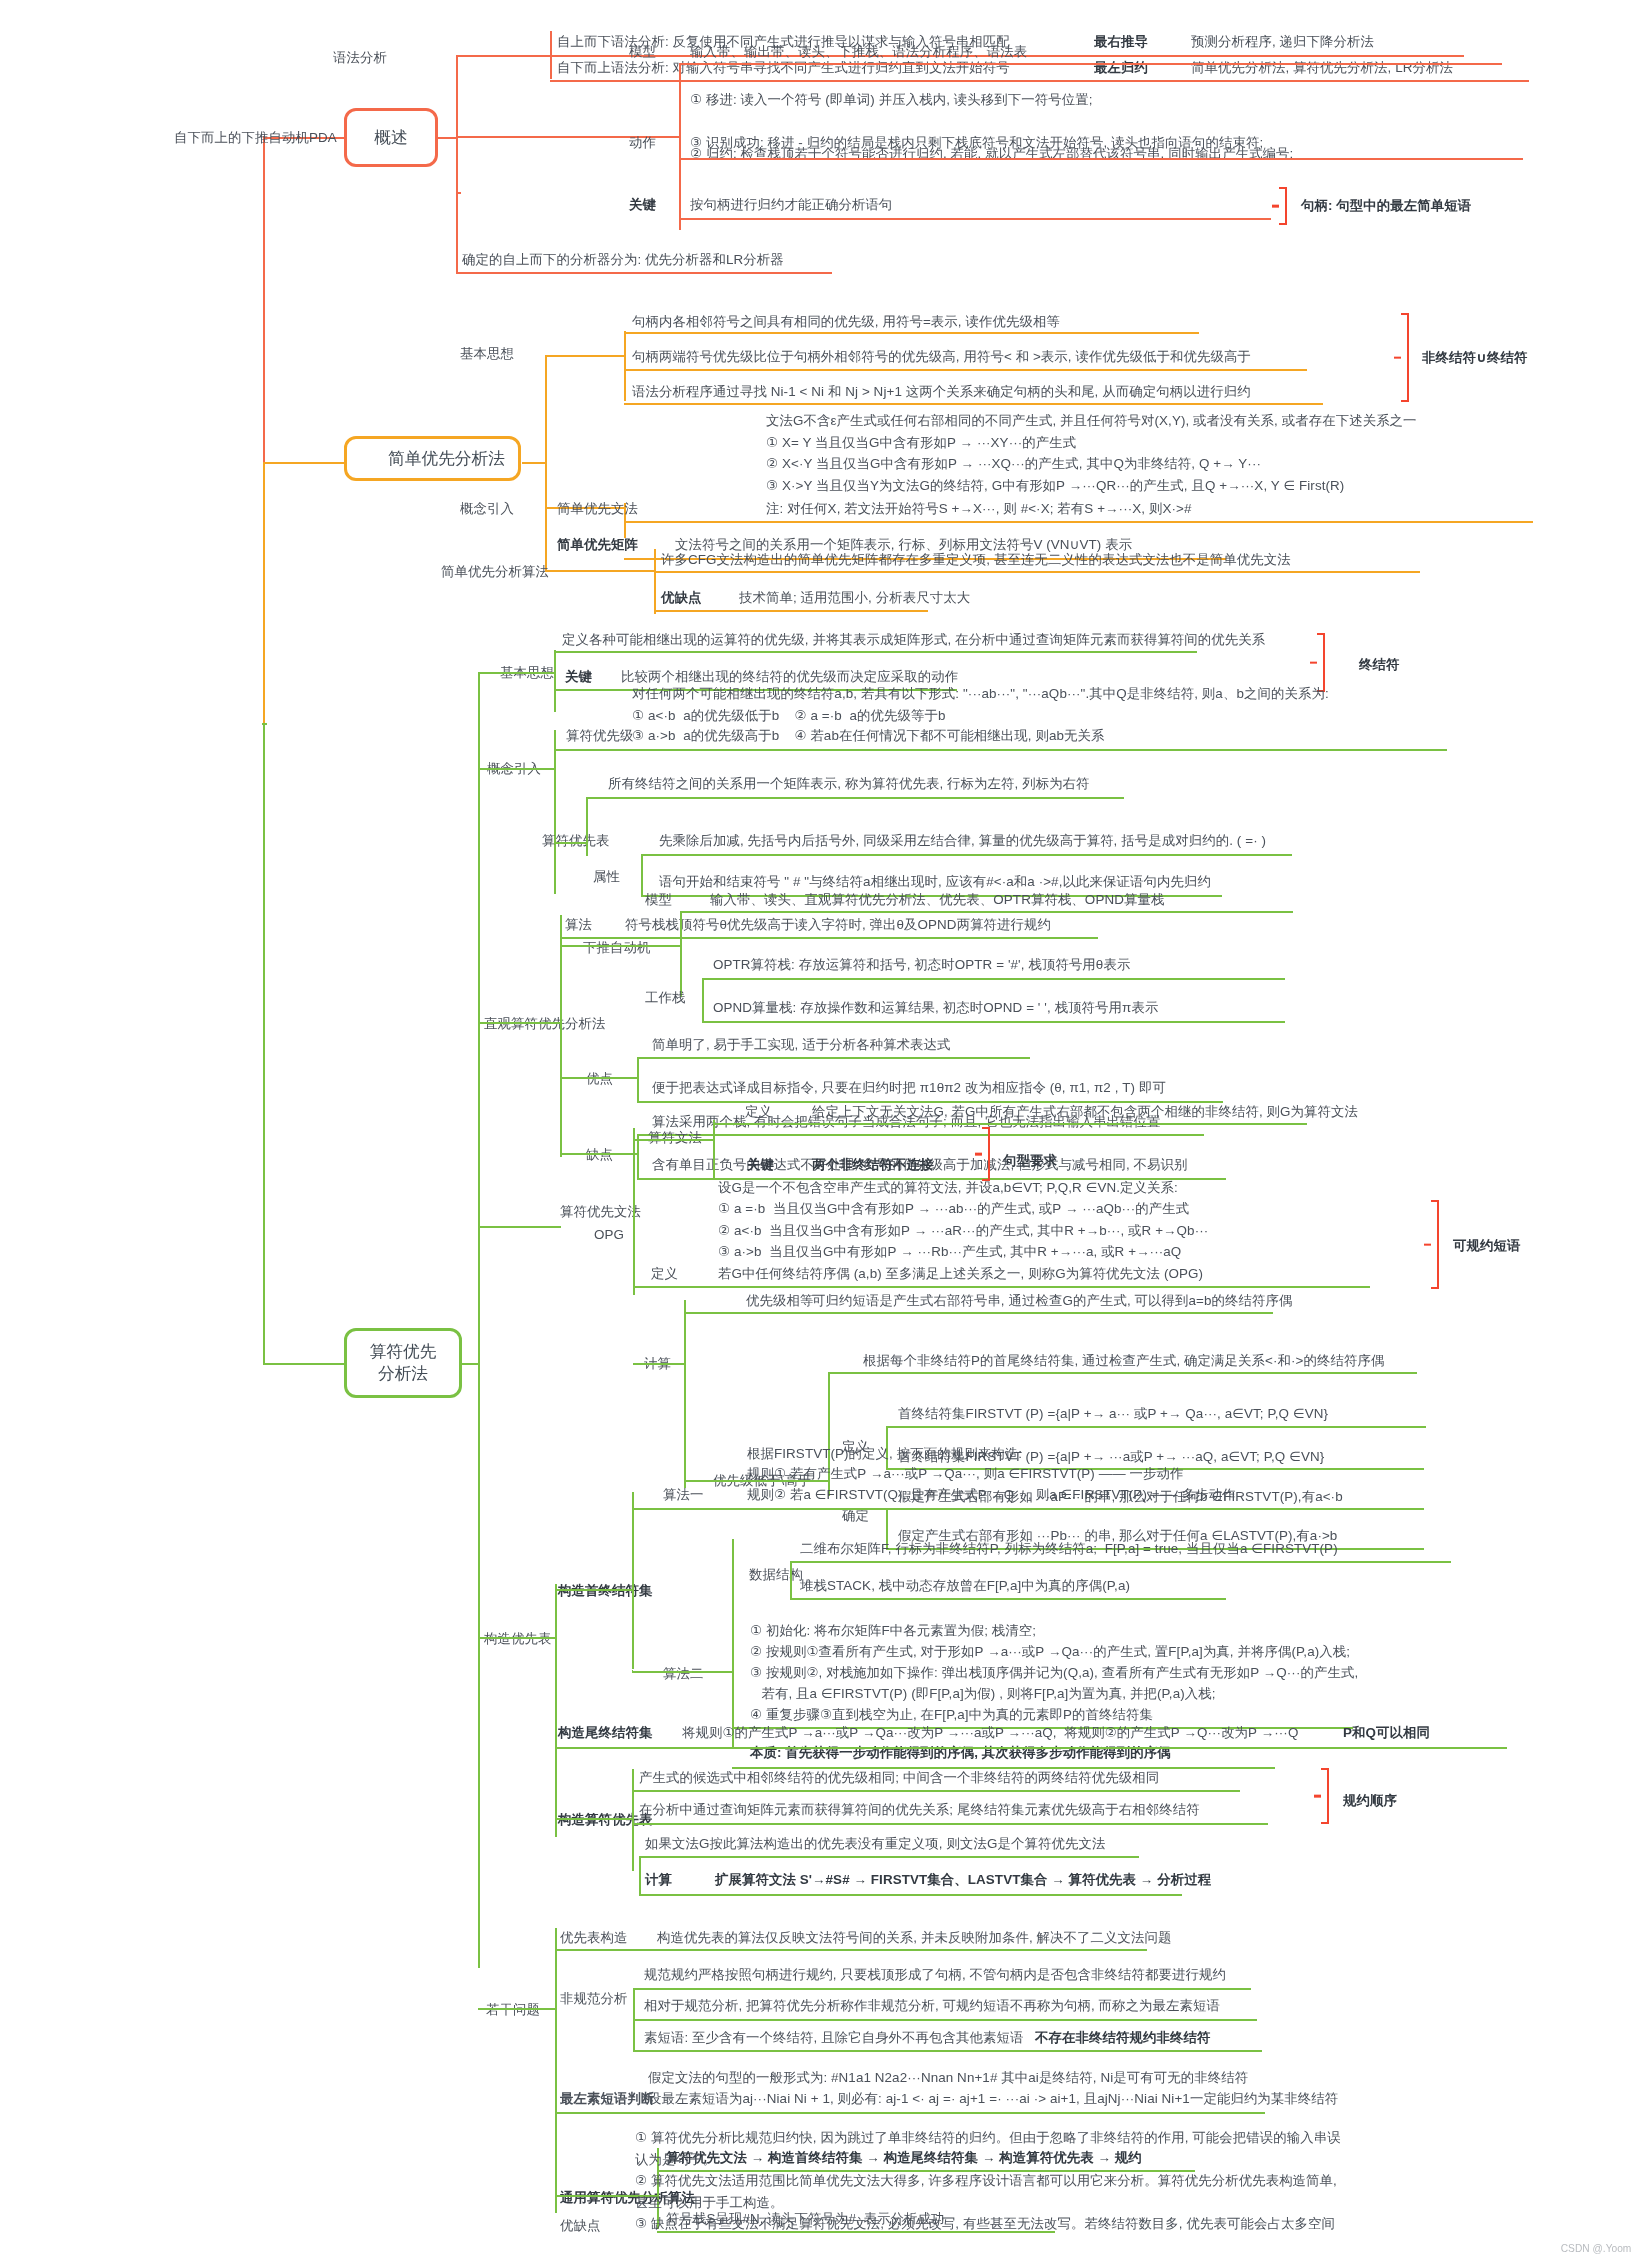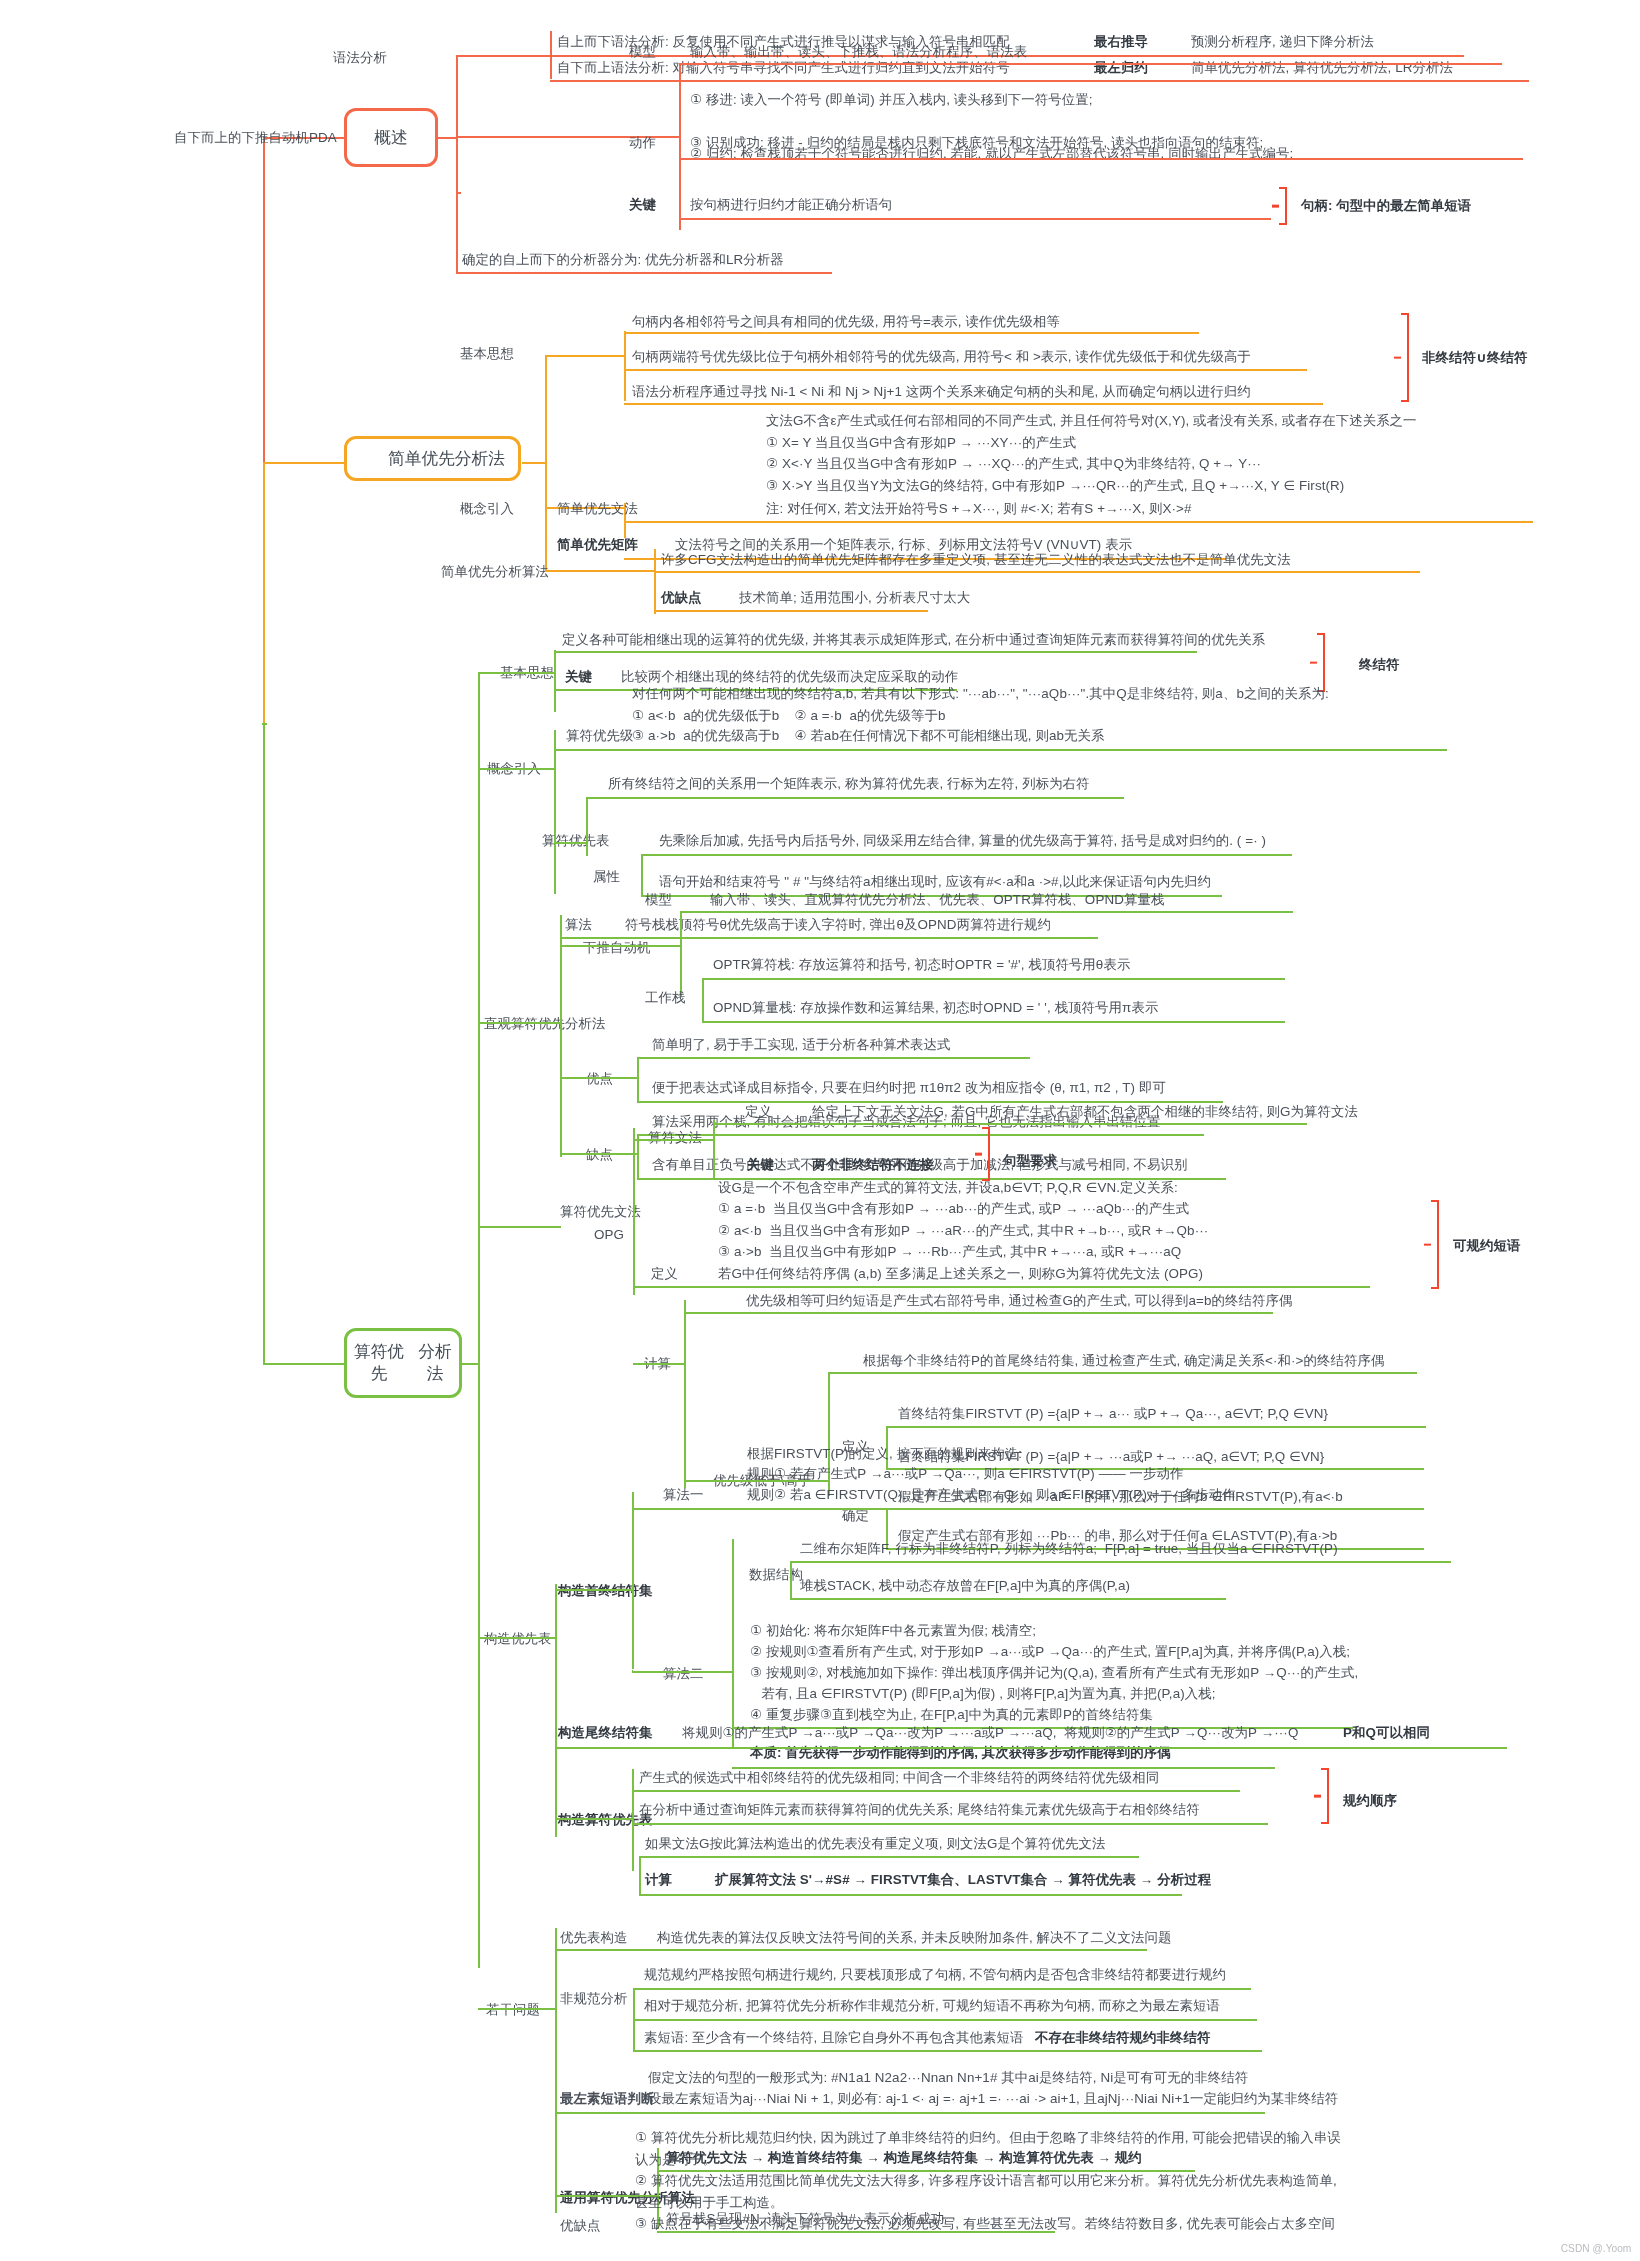--- a/index.html
+++ b/index.html
@@ -183,21 +183,21 @@
   <div class="t" style="left:441px; top:562px;">简单优先分析算法</div>
   <div class="ln h o" style="left:545px; top:570px; width:110px;"></div>
   <div class="ln v o" style="left:654px; top:549px; height:65px;"></div>
 
   <div class="t" style="left:661px; top:550px;">许多CFG文法构造出的简单优先矩阵都存在多重定义项, 甚至连无二义性的表达式文法也不是简单优先文法</div>
   <div class="ul o" style="left:654px; top:571px; width:766px;"></div>
   <div class="t b" style="left:661px; top:588px;">优缺点</div>
   <div class="t" style="left:739px; top:588px;">技术简单; 适用范围小, 分析表尺寸太大</div>
   <div class="ul o" style="left:654px; top:610px; width:274px;"></div>
 
-  <div class="l1 green" style="left:344px; top:1328px; width:118px; height:70px; flex-direction:row;">
+  <div class="l1 green" style="left:344px; top:1328px; width:118px; height:70px; flex-direction:column;">
     <span>算符优先</span>
     <span>分析法</span>
   </div>
   <div class="ln h g" style="left:263px; top:1363px; width:81px;"></div>
   <div class="ln h g" style="left:462px; top:1363px; width:16px;"></div>
   <div class="ln v g" style="left:478px; top:672px; height:1296px;"></div>
 
   <div class="t" style="left:500px; top:663px;">基本思想</div>
   <div class="ln h g" style="left:478px; top:672px; width:78px;"></div>
   <div class="ln v g" style="left:554px; top:650px; height:62px;"></div>

